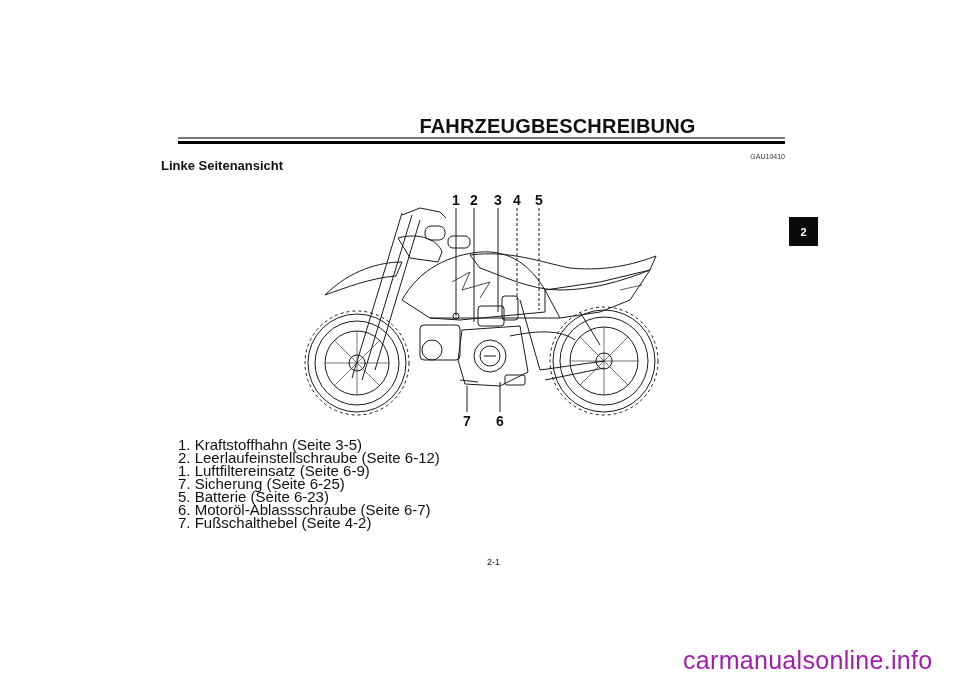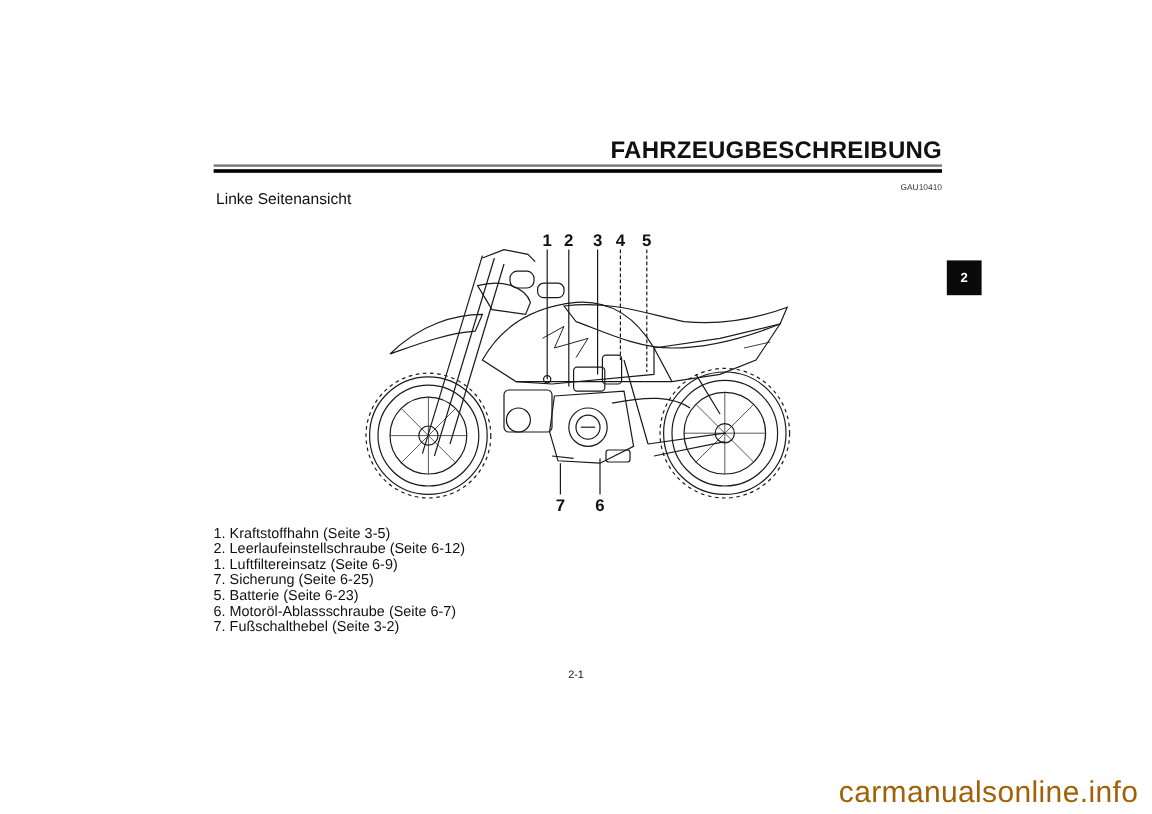--- a/index.html
+++ b/index.html
@@ -2,36 +2,36 @@
 <html><head>
 <meta charset="utf-8">
 <style>
   html, body { margin: 0; padding: 0; }
   body {
     width: 960px; height: 678px; position: relative; overflow: hidden;
     background: #ffffff; font-family: "Liberation Sans", sans-serif; color: #111;
   }
   .abs { position: absolute; }
   .section-title {
-    left: 330px; top: 116px; width: 455px; text-align: right;
+    left: 330px; top: 116px; width: 455px; text-align: center;
     font-size: 20px; font-weight: bold; letter-spacing: 0.2px; line-height: 20px;
   }
   .rule-gray { left: 178px; top: 137px; width: 607px; height: 2px; background: #777; }
   .rule-black { left: 178px; top: 141px; width: 607px; height: 3px; background: #000; }
   .ref-code { left: 700px; top: 153px; width: 85px; text-align: right; font-size: 7px; color: #333; }
-  .subheading { left: 180px; top: 158px; font-size: 13px; font-weight: normal; }
+  .subheading { left: 161px; top: 158px; font-size: 13px; font-weight: bold; }
   .chapter-tab {
     left: 789px; top: 217px; width: 29px; height: 29px; background: #0a0a0a; color: #fff;
     font-weight: bold; font-size: 11px; display: flex; align-items: center; justify-content: center;
   }
   .illustration { left: 300px; top: 185px; width: 380px; height: 250px; }
-  .legend { left: 178px; top: 438px; font-size: 12px; line-height: 13px; }
+  .legend { left: 178px; top: 438px; font-size: 15px; line-height: 13px; }
   .legend div { white-space: nowrap; }
-  .page-number { left: 460px; top: 557px; width: 40px; text-align: center; font-size: 9px; }
-  .watermark { left: 683px; top: 646px; font-size: 25px; color: #a16207; letter-spacing: 0.3px; margin-left: 16px; }
+  .page-number { left: 460px; top: 557px; width: 40px; text-align: right; font-size: 9px; }
+  .watermark { left: 683px; top: 646px; font-size: 25px; color: #a21caf; letter-spacing: 0.3px; }
   .callout { font-size: 14px; font-weight: bold; line-height: 14px; text-align: center; width: 14px; }
 </style>
 </head>
 <body>
 
 <div class="abs section-title">FAHRZEUGBESCHREIBUNG</div>
 <div class="abs rule-gray"></div>
 <div class="abs rule-black"></div>
 <div class="abs ref-code">GAU10410</div>
 <div class="abs subheading">Linke Seitenansicht</div>
@@ -130,17 +130,17 @@
   </g>
 </svg>
 
 <div class="abs legend">
   <div>1.  Kraftstoffhahn (Seite 3-5)</div>
   <div>2.  Leerlaufeinstellschraube (Seite 6-12)</div>
   <div>1.  Luftfiltereinsatz (Seite 6-9)</div>
   <div>7.  Sicherung (Seite 6-25)</div>
   <div>5.  Batterie (Seite 6-23)</div>
   <div>6.  Motoröl-Ablassschraube (Seite 6-7)</div>
-  <div>7.  Fußschalthebel (Seite 3-2)</div>
+  <div>7.  Fußschalthebel (Seite 4-2)</div>
 </div>
 
 <div class="abs page-number">2-1</div>
 <div class="abs watermark">carmanualsonline.info</div>
 
 </body></html>

